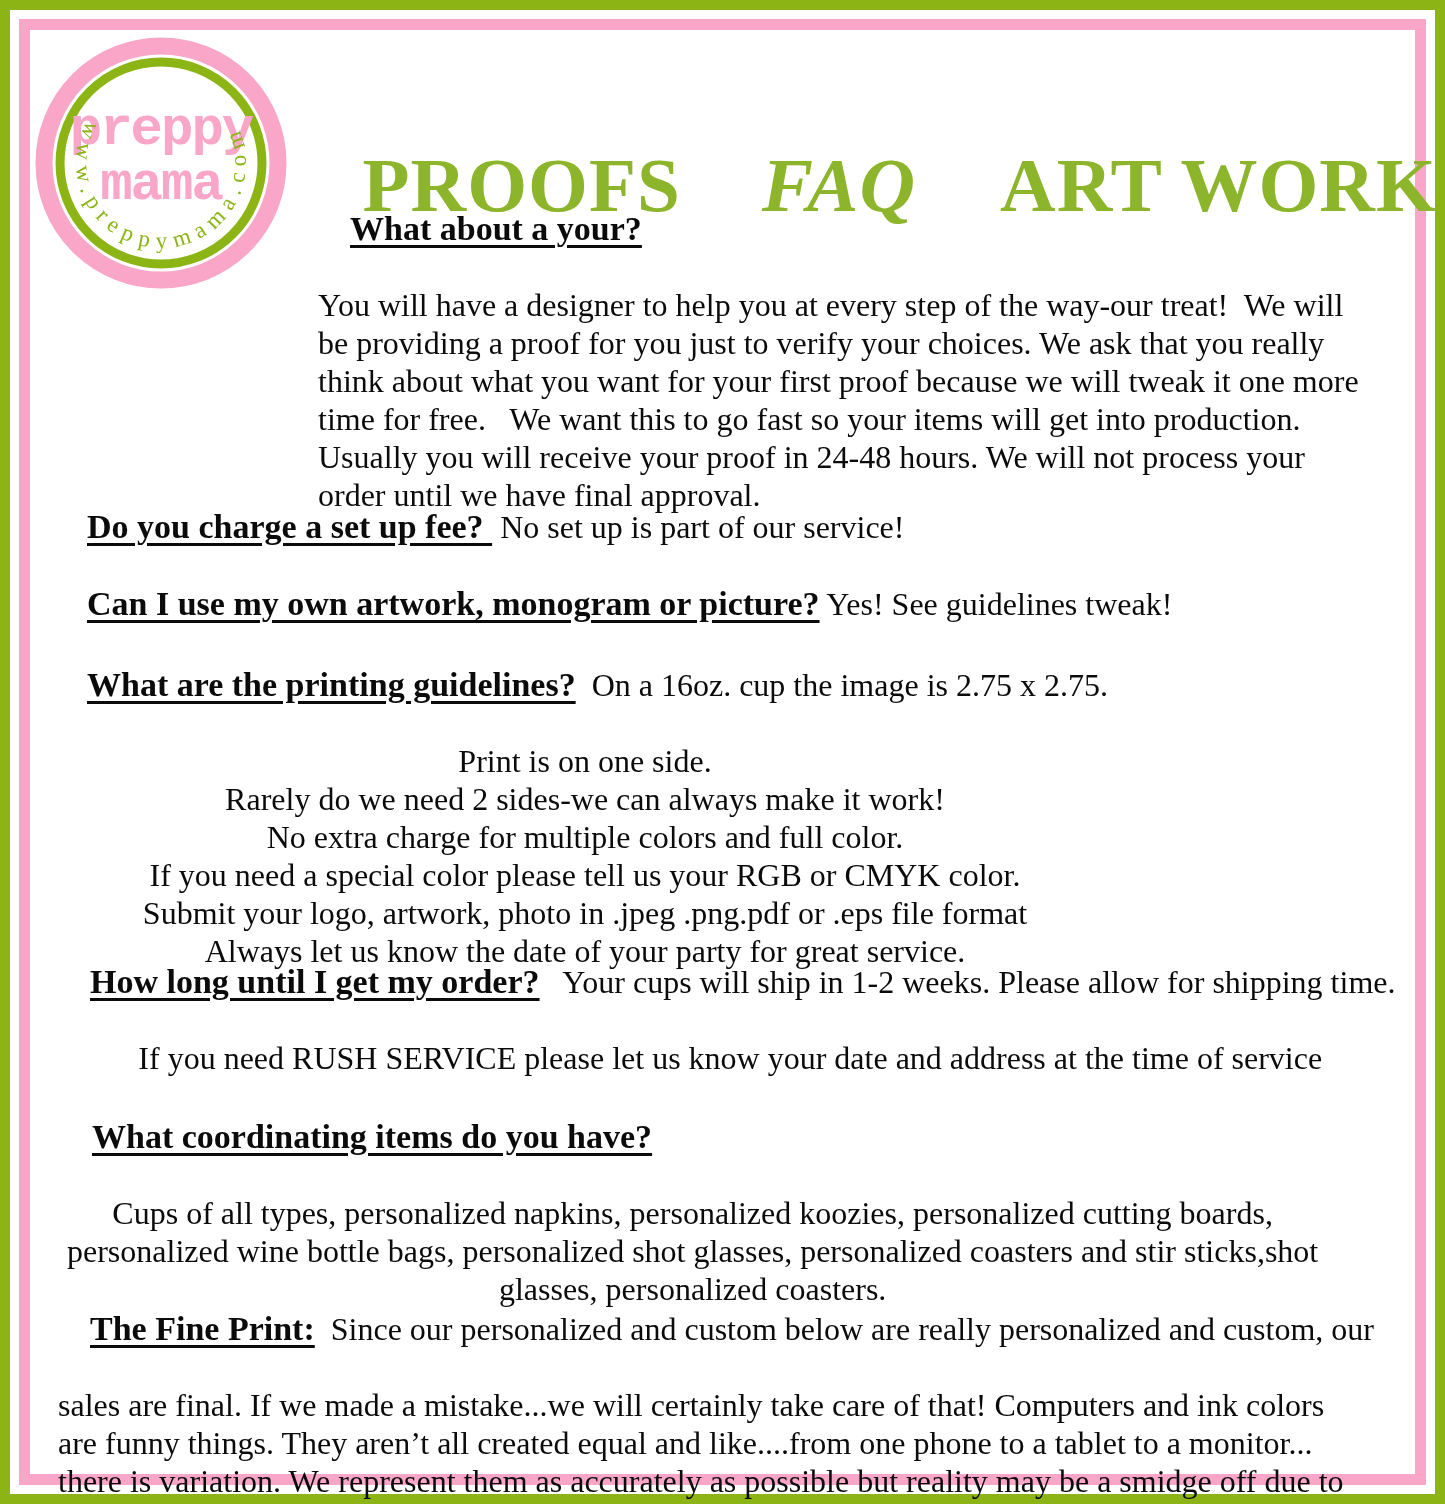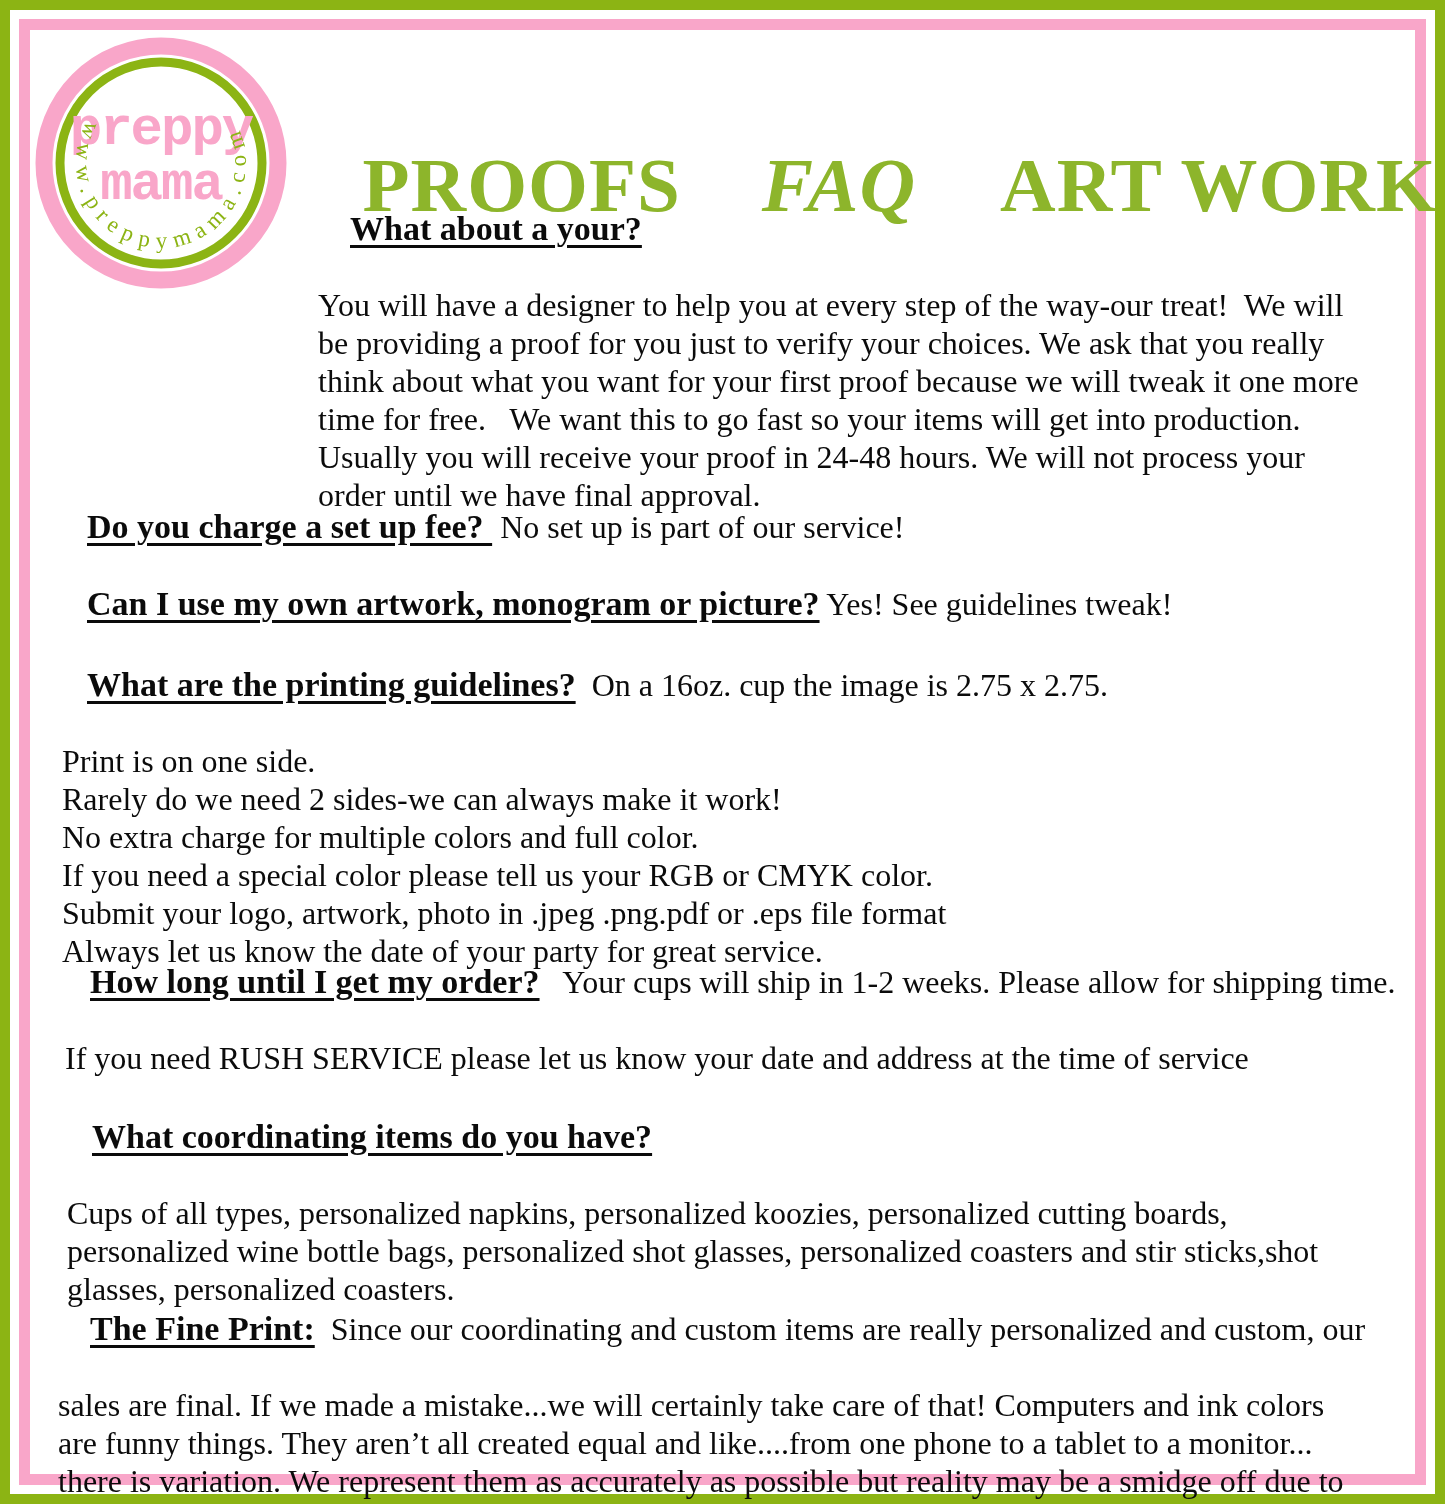--- a/index.html
+++ b/index.html
@@ -47,21 +47,21 @@
     line-height: 38px;
     min-height: 38px;
   }
   .q {
     font-weight: bold;
     font-size: 34px;
     text-decoration: underline;
     text-decoration-thickness: 2.5px;
     text-underline-offset: 5px;
   }
-  .ind { padding-left: 7px; }
+  .ind { padding-left: 7px; text-align: center; }
   .sec-proof        { left: 318px; top: 172px; }
   .sec-setup        { left: 55px;  top: 470px; }
   .sec-artwork      { left: 55px;  top: 547px; }
   .sec-printing     { left: 55px;  top: 628px; }
   .sec-shipping     { left: 58px;  top: 925px; }
   .sec-coordinating { left: 60px;  top: 1080px; }
   .sec-fineprint    { left: 58px;  top: 1272px; }
 </style>
 </head>
 <body>
@@ -139,21 +139,21 @@
   </div>
   <div>
       <div class="line ind">Cups of all types, personalized napkins, personalized koozies, personalized cutting boards,</div>
       <div class="line ind">personalized wine bottle bags, personalized shot glasses, personalized coasters and stir sticks,shot</div>
       <div class="line ind">glasses, personalized coasters.</div>
     </div>
 </div>
 
 <div class="sec sec-fineprint">
   <div class="qline">
-    <span class="q">The Fine Print:</span><span class="ans">  Since our coordinating and custom items are really personalized and custom, our</span>
+    <span class="q">The Fine Print:</span><span class="ans">  Since our personalized and custom below are really personalized and custom, our</span>
   </div>
   <div>
       <div class="line">sales are final. If we made a mistake...we will certainly take care of that! Computers and ink colors</div>
       <div class="line">are funny things. They aren’t all created equal and like....from one phone to a tablet to a monitor...</div>
       <div class="line">there is variation. We represent them as accurately as possible but reality may be a smidge off due to</div>
       <div class="line">what you saw on your monitor. We are not responsible for colors showing differently in person.</div>
     </div>
 </div>
 
 </body></html>

